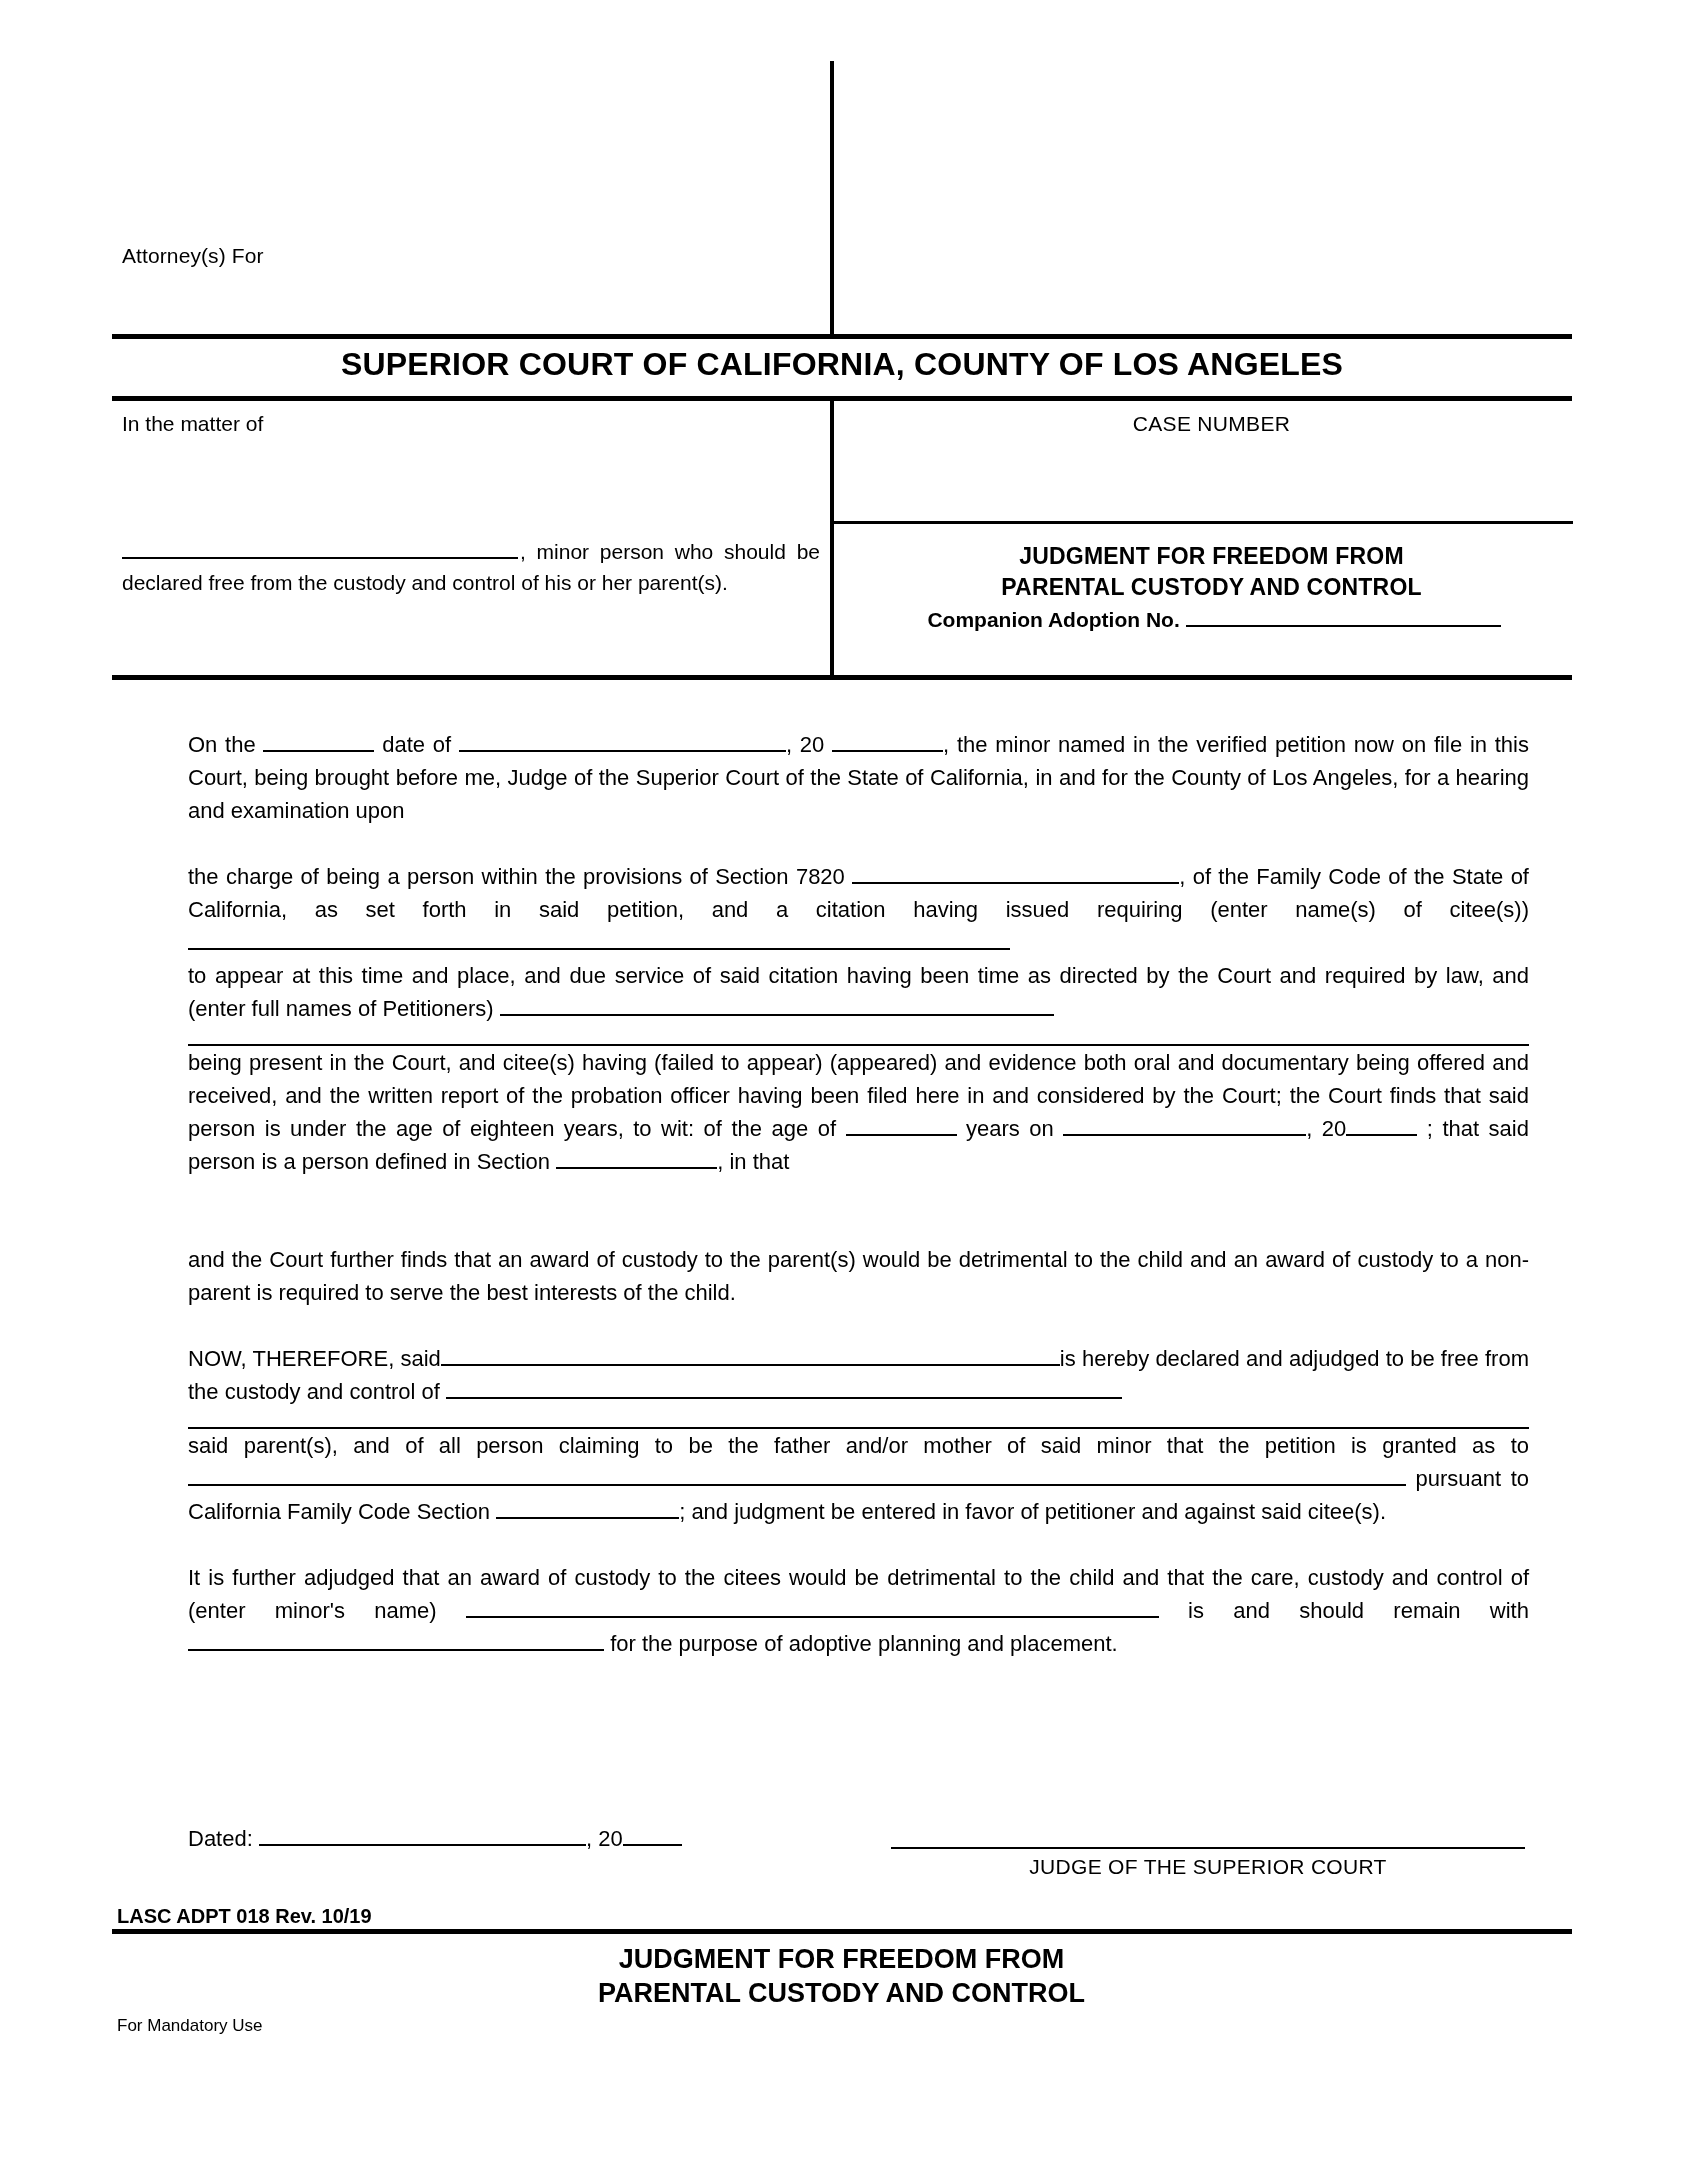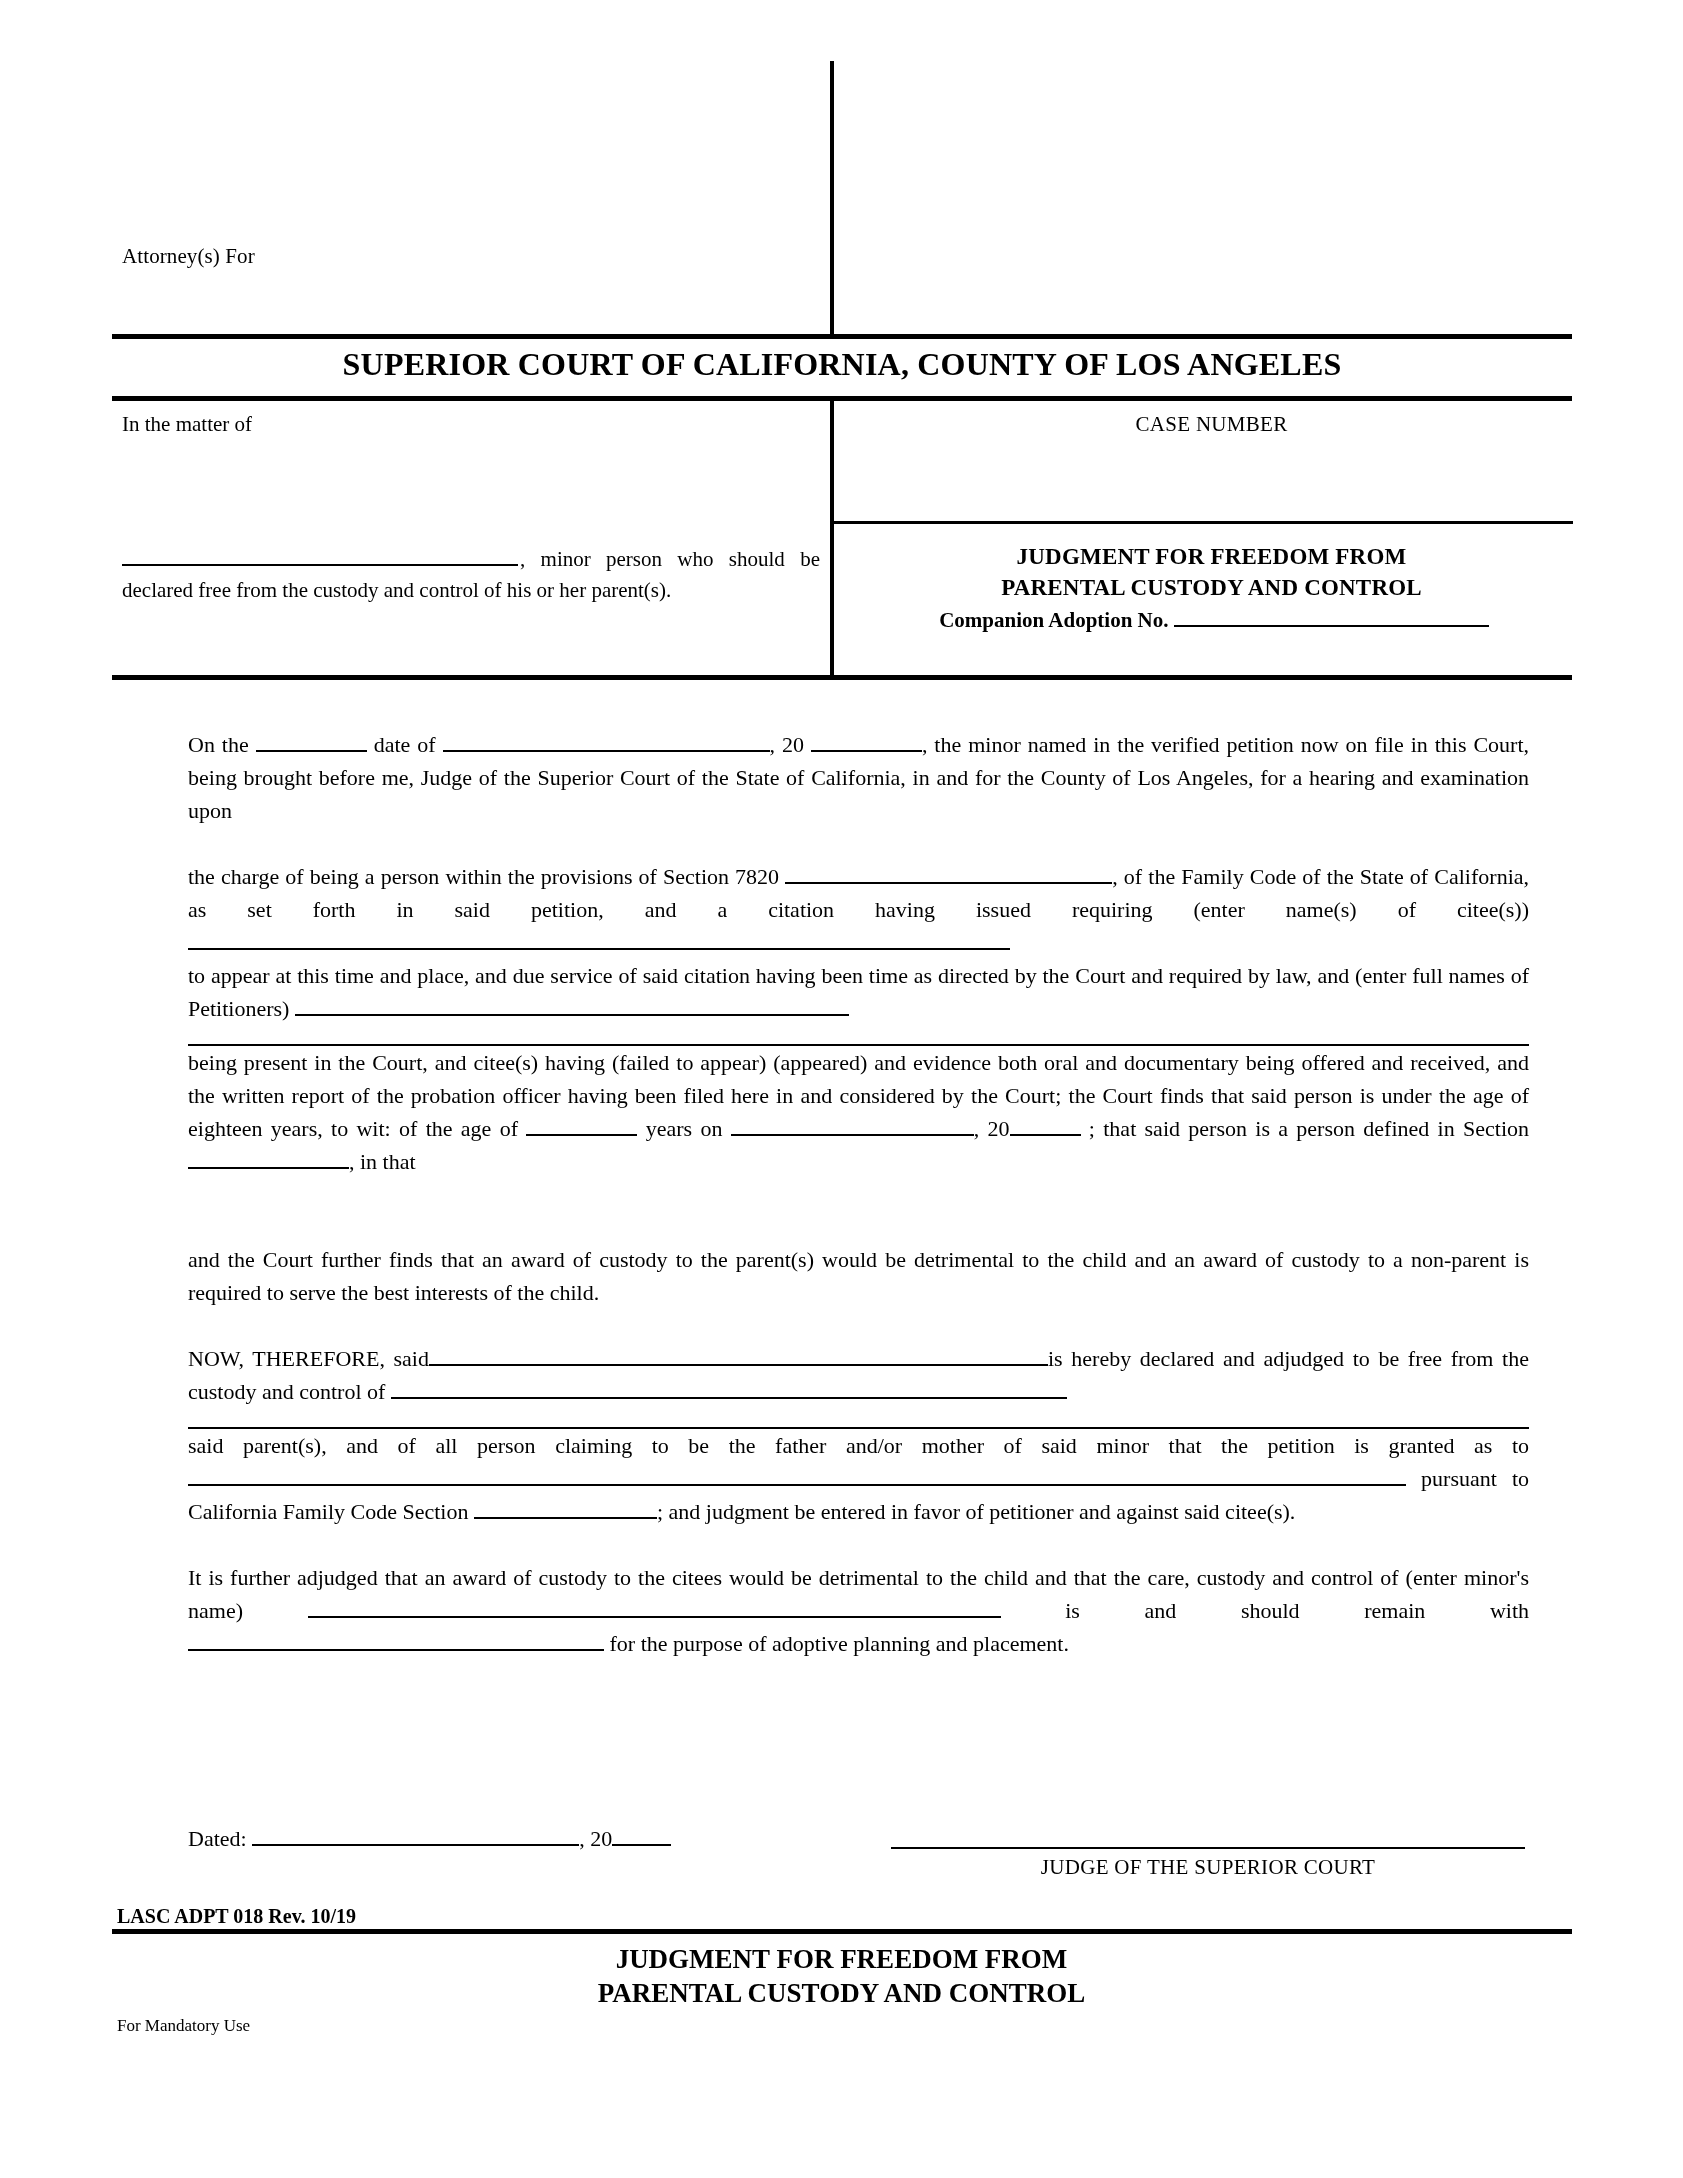--- a/index.html
+++ b/index.html
@@ -13,21 +13,20 @@
     font-family: "Liberation Sans", sans-serif;
     color: #000000;
     position: relative;
   }
   .page {
     position: absolute;
     left: 0; top: 0;
     width: 1421px;
     height: 2178px;
     background: #fff;
-    font-family: Liberation Serif, serif;
   }
   
   .caption {
     position: absolute;
     left: 112px;
     top: 61px;
     width: 1460px;
     height: 619px;
   }
   .cap-vline {
@@ -103,21 +102,20 @@
     background: #000;
   }
   .minor-line-text {
     position: absolute;
     left: 10px;
     top: 475px;
     width: 698px;
     font-size: 21px;
     line-height: 31px;
     text-align: justify;
-    margin-top: 8px;
   }
   .minor-blank {
     display: inline-block;
     border-bottom: 2px solid #000;
     width: 396px;
     height: 19px;
     margin-right: 2px;
   }
   .judgment-title {
     position: absolute;

